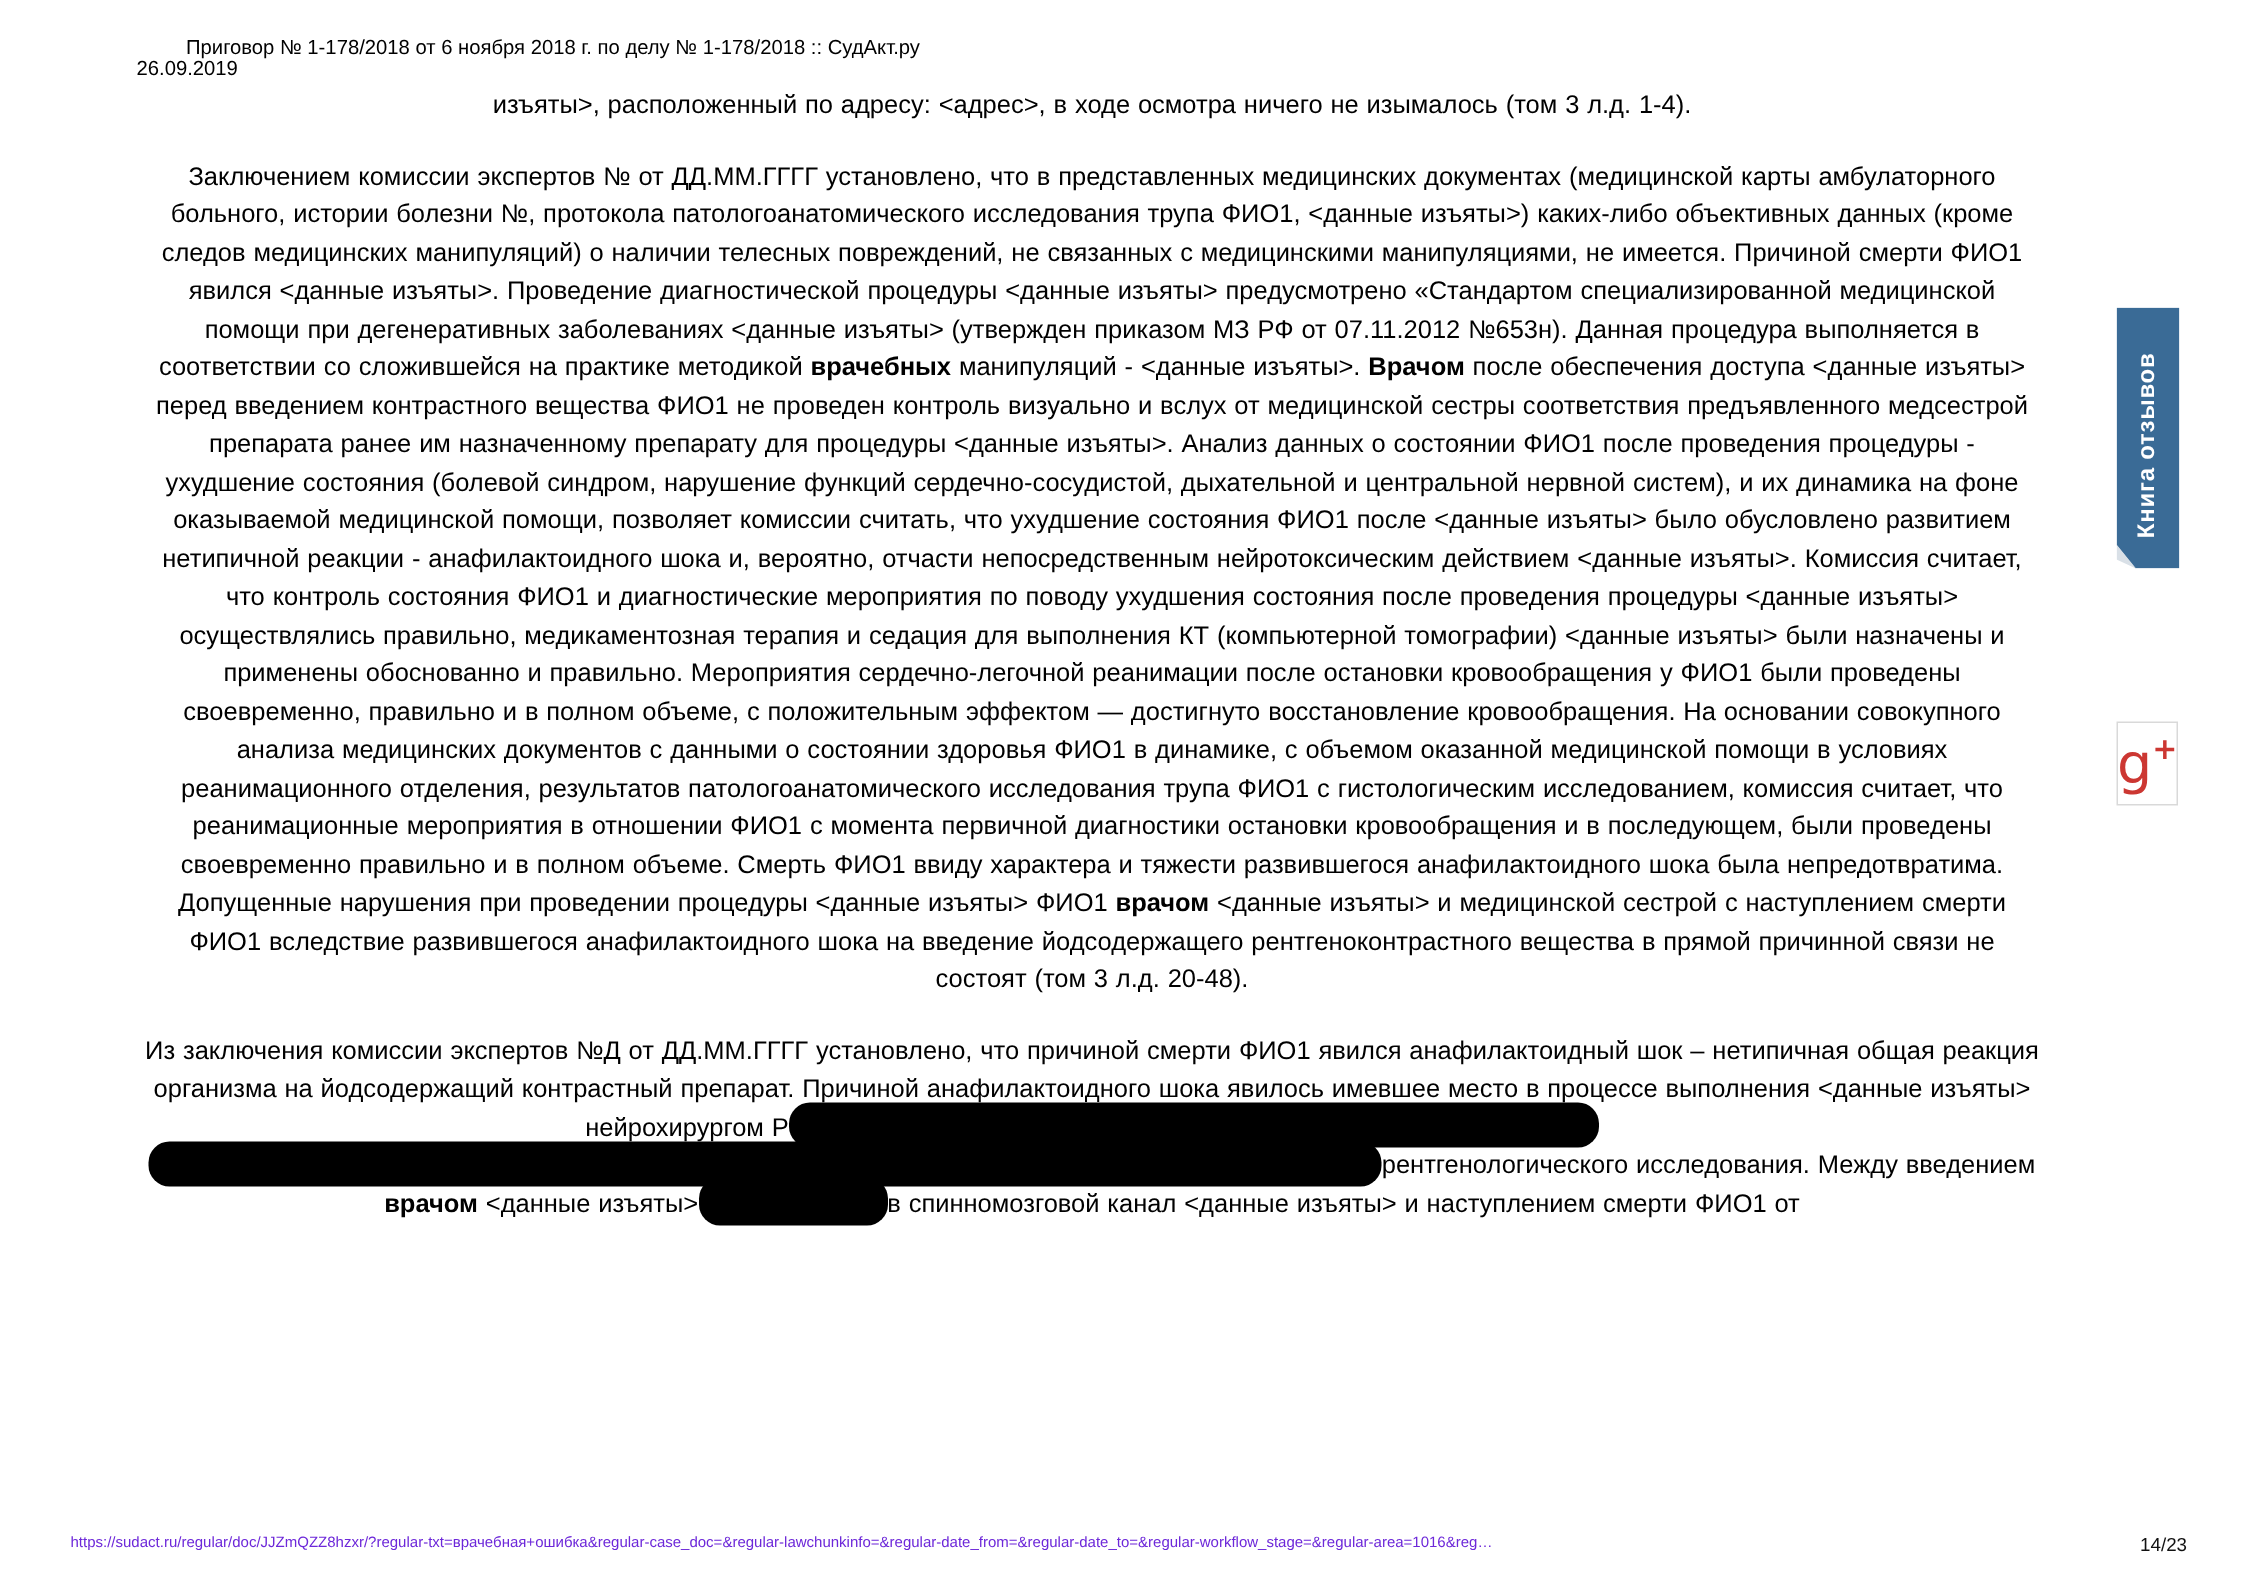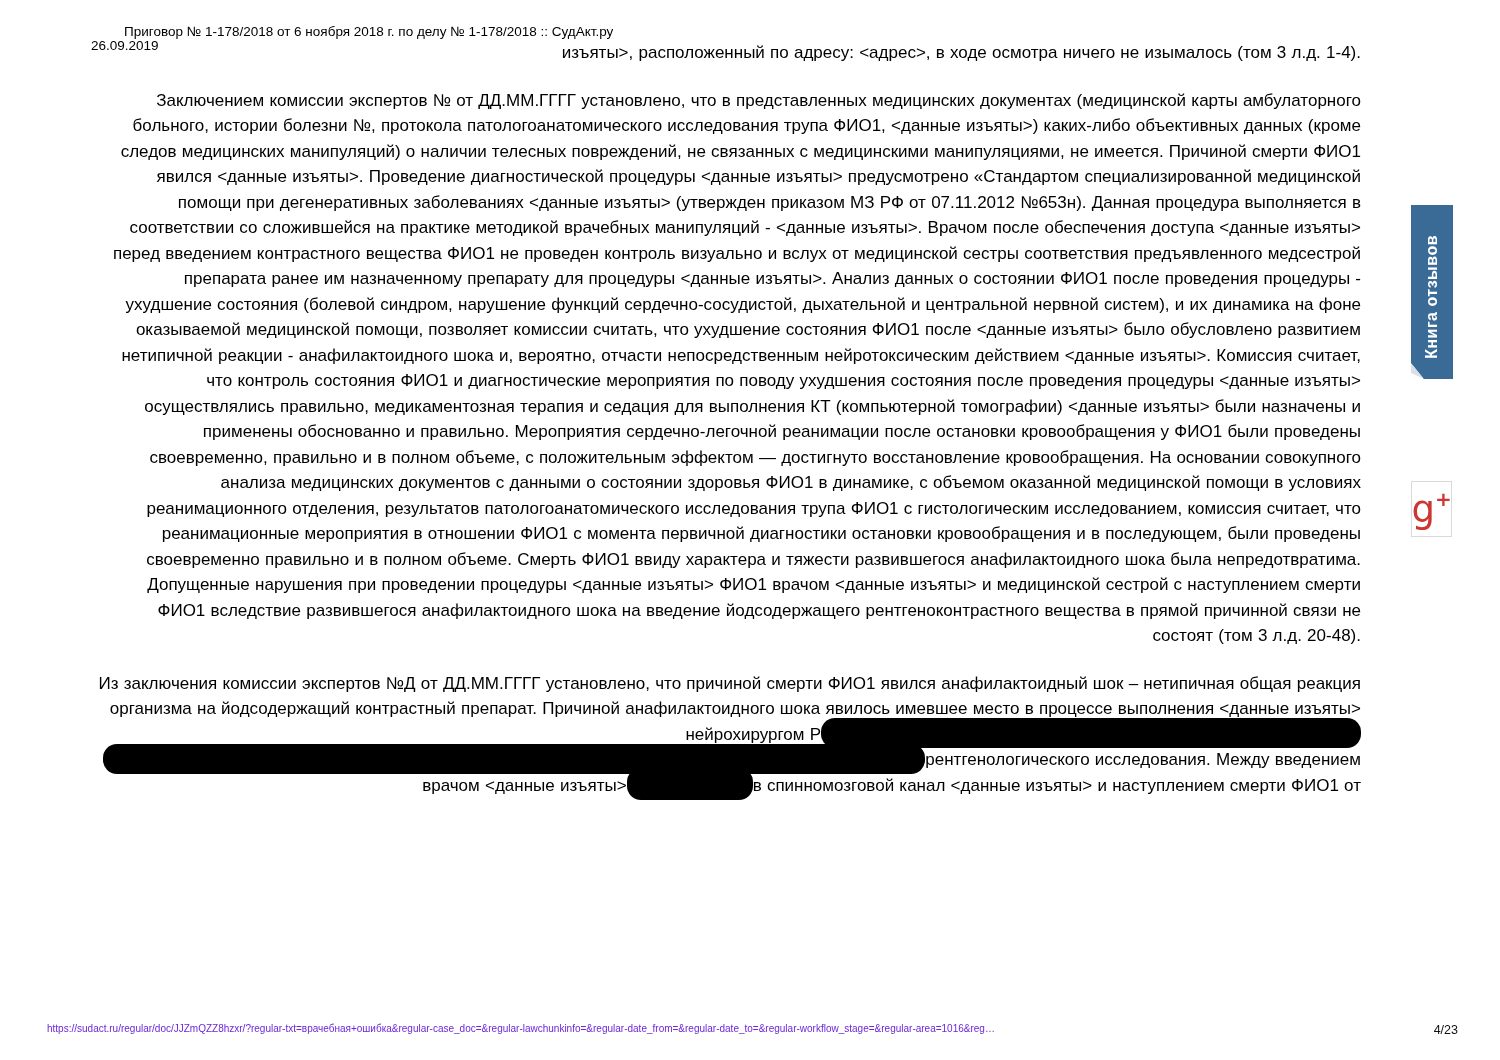--- a/index.html
+++ b/index.html
@@ -32,32 +32,32 @@
     top: 24px;
     text-align: left;
     font-size: 13.5px;
     white-space: nowrap;
   }
 
   
   .doc-body {
     position: absolute;
     left: 95px;
-    top: 40px;
+    top: 57px;
     width: 1266px;
     font-size: 17px;
     line-height: 25.5px;
-    text-align: right;
+    text-align: center;
     word-spacing: 0.5px;
   }
   .doc-body p {
     margin: 0 0 22px 0;
   }
   .doc-body .bold {
-    font-weight: normal;
+    font-weight: bold;
   }
   .redaction {
     display: inline-block;
     background: #000000;
     border-radius: 14px;
     vertical-align: middle;
     margin-top: -4px;
     margin-bottom: -4px;
     position: relative;
     top: -2px;
@@ -167,13 +167,13 @@
   <span class="side-tab-fold"></span>
   <span class="side-tab-label">Книга отзывов</span>
 </div>
 
 <div class="gplus">
   <span class="gplus-g">g</span>
   <span class="gplus-plus">+</span>
 </div>
 
 <div class="pf-url">https://sudact.ru/regular/doc/JJZmQZZ8hzxr/?regular-txt=врачебная+ошибка&amp;regular-case_doc=&amp;regular-lawchunkinfo=&amp;regular-date_from=&amp;regular-date_to=&amp;regular-workflow_stage=&amp;regular-area=1016&amp;reg…</div>
-<div class="pf-page">4/23</div>
+<div class="pf-page">14/23</div>
 
 </body></html>

